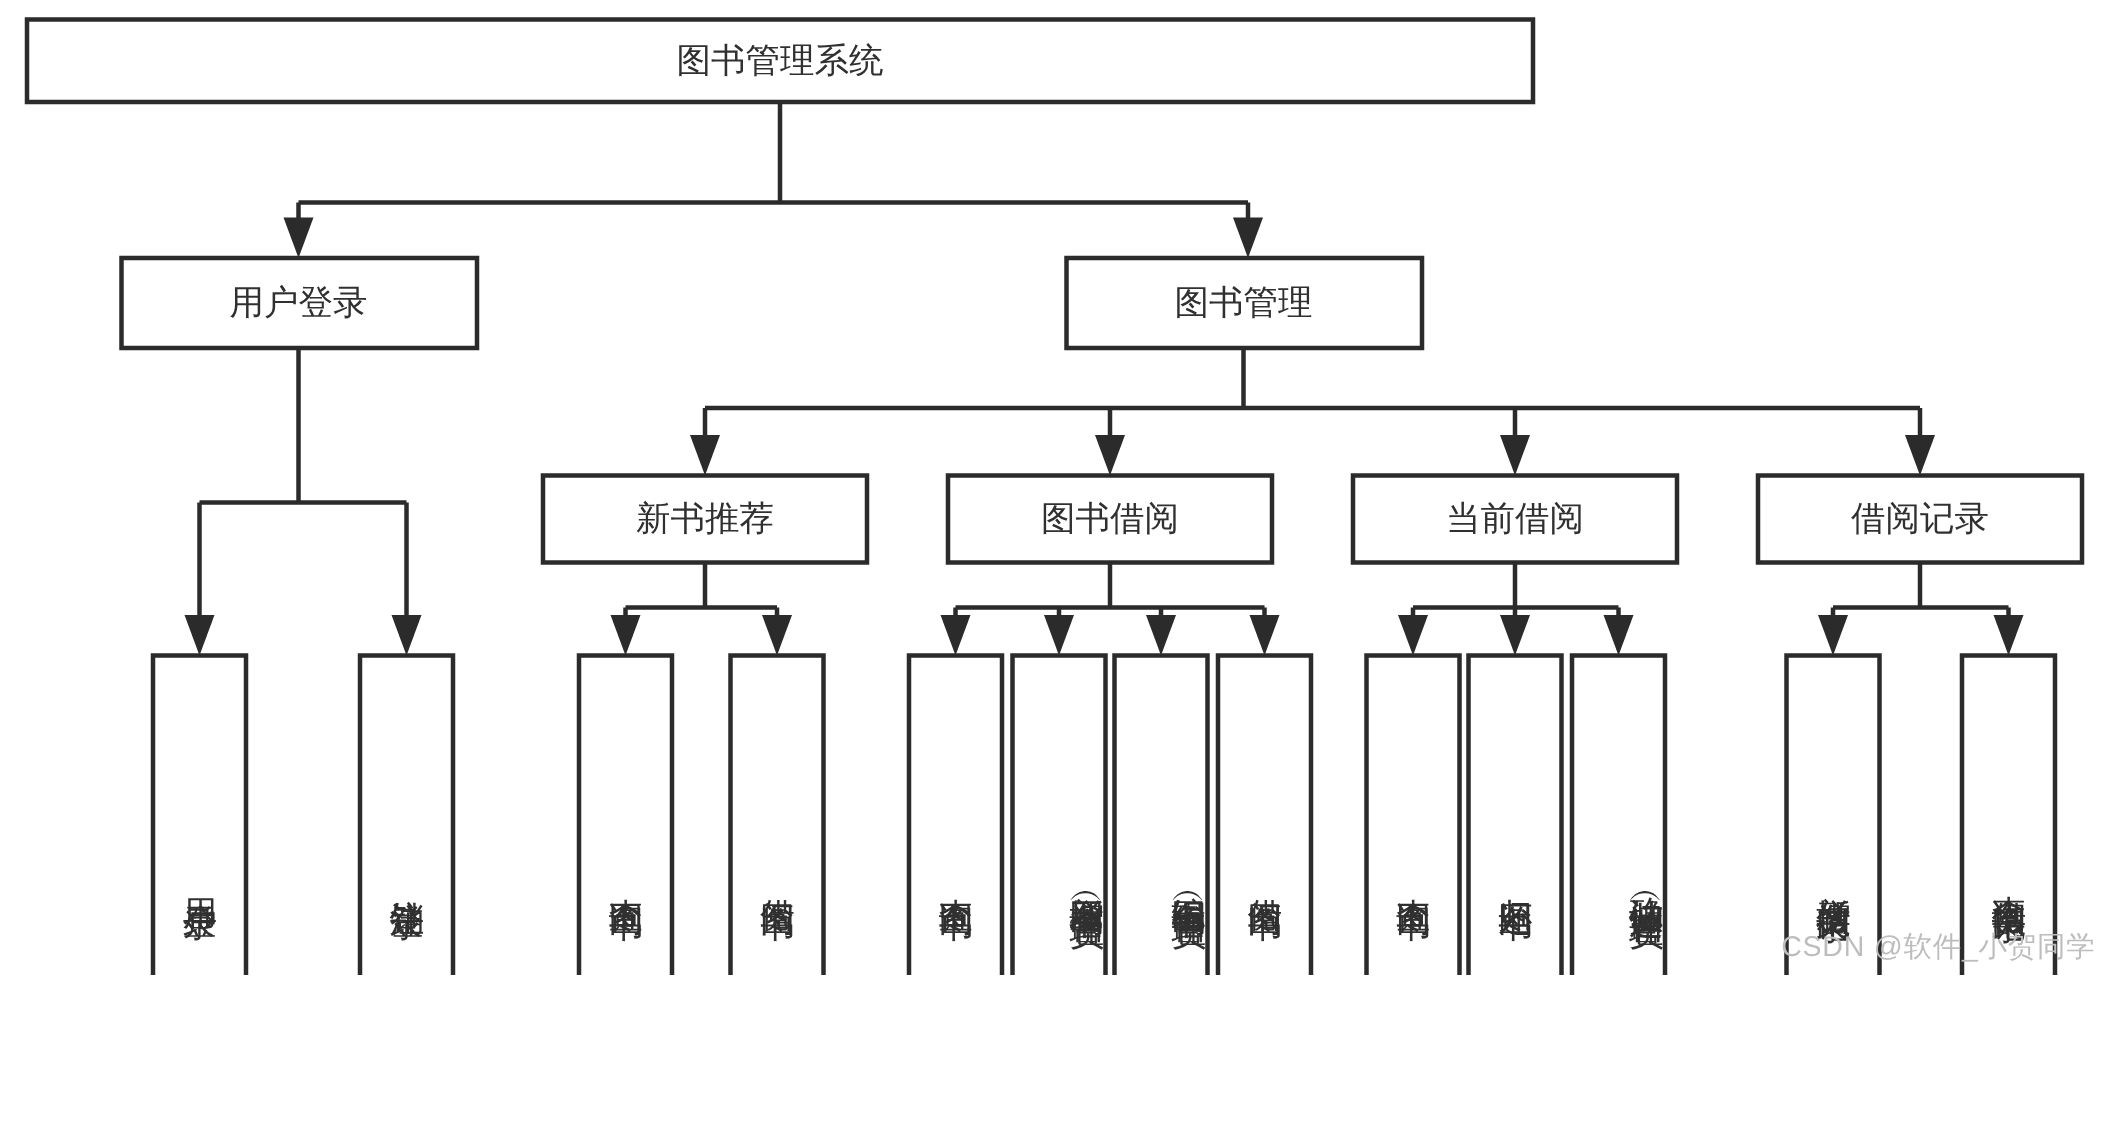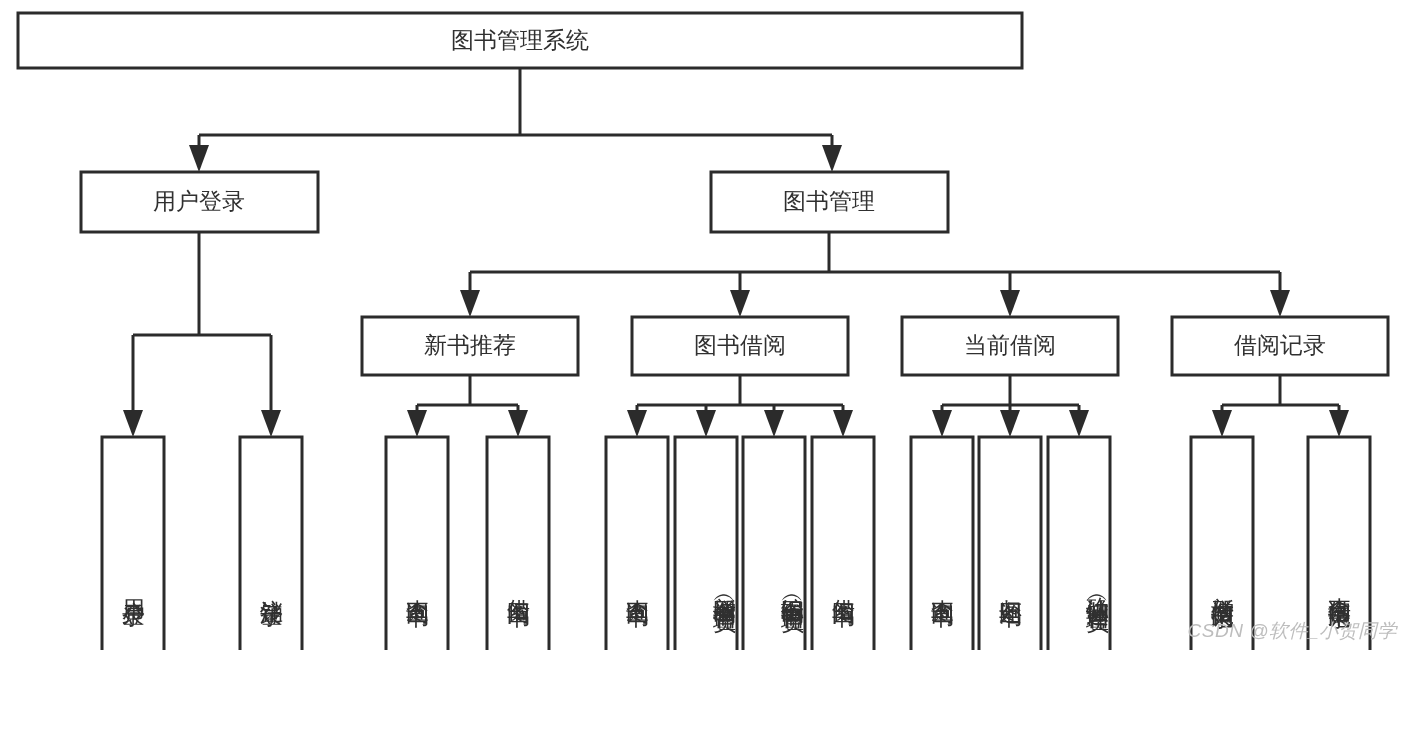--- a/index.html
+++ b/index.html
@@ -65,21 +65,20 @@
   }
   .watermark {
     position: absolute;
     right: 8px;
     bottom: 6px;
     font-family: "Liberation Sans", "DejaVu Sans", sans-serif;
     font-size: 19px;
     color: #bdbdbd;
     letter-spacing: 0.5px;
     white-space: nowrap;
-    font-style: italic;
   }
 </style>
 </head>
 <body>
 
 <div id="diagram-root">
 
   <svg id="diagram-svg" viewBox="0 0 1405 747">
 
     <g>

